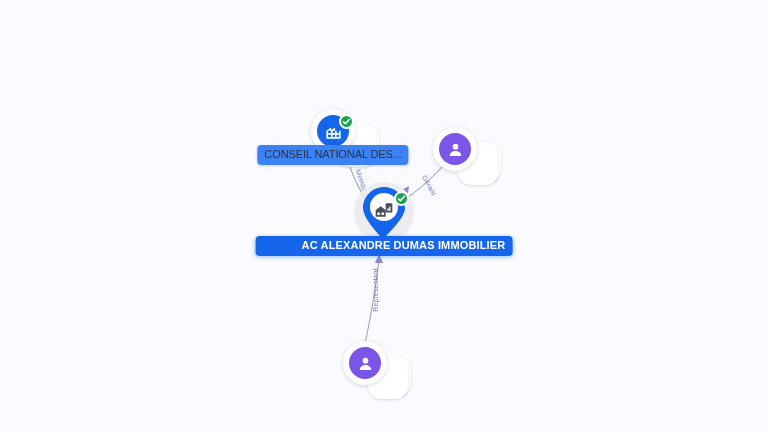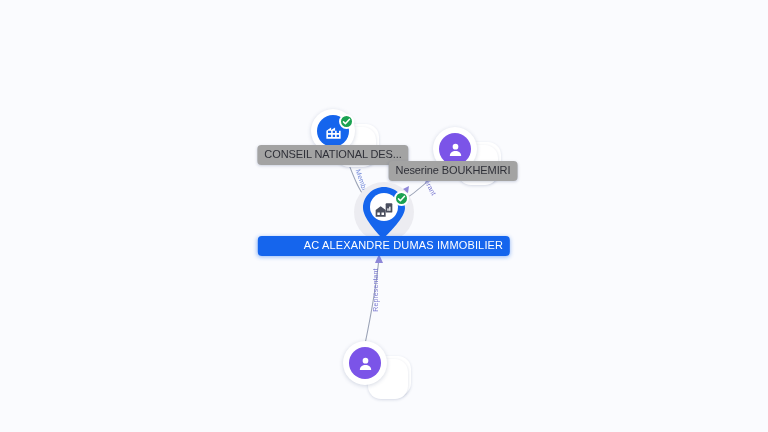--- a/index.html
+++ b/index.html
@@ -104,34 +104,34 @@
     width: 22px; height: 22px;
     display: flex;
     align-items: center;
     justify-content: center;
   }
 
   
   .label {
     position: absolute;
     transform: translateX(-50%);
-    background: #a3a3a3;
+    background: #3b82f6;
     color: #2f3038;
     font-size: 11px;
     line-height: 13px;
     letter-spacing: -0.1px;
     white-space: nowrap;
     padding: 3px 7px 4px 7px;
     border-radius: 4px;
     box-shadow: 0 1px 3px rgba(40,60,110,0.22);
   }
   .label.selected {
     background: #1565ed;
     color: #ffffff;
-    font-weight: 400;
+    font-weight: 700;
     letter-spacing: 0.15px;
     box-shadow: 0 1px 4px rgba(21,101,237,0.45);
     padding-left: 46px;
   }
 
   
   .edge-caption {
     position: absolute;
     font-size: 7px;
     letter-spacing: 0.1px;
@@ -184,21 +184,20 @@
     <div class="stack stack-a"></div>
     <div class="stack stack-b"></div>
     <div class="card-front"></div>
     <div class="disc purple">
       <svg width="17" height="17" viewBox="0 0 24 24" fill="#ffffff">
         <circle cx="12" cy="8" r="4"></circle>
         <path d="M4 21c0-4.4 3.6-7 8-7s8 2.6 8 7H4z"></path>
       </svg>
     </div>
   </div>
-  <div class="label" style="left:453px; top:161px;">Neserine BOUKHEMIRI</div>
 
   <div class="node" style="left:384px; top:212px;">
     <div class="halo"></div>
     <div class="pin">
       <svg width="44" height="52" viewBox="0 0 44 52">
         <path d="M22 1C10.4 1 1 10.4 1 22c0 9.6 13.7 24.6 19.1 30.1.5.5 1.3.5 1.8 0C27.3 46.6 43 31.6 43 22 43 10.4 33.6 1 22 1z" fill="#1565ed"></path>
         <circle cx="22" cy="21" r="14" fill="#ffffff"></circle>
       </svg>
     </div>
     <div class="pin-icon" style="left:-11px; top:-13px;">

